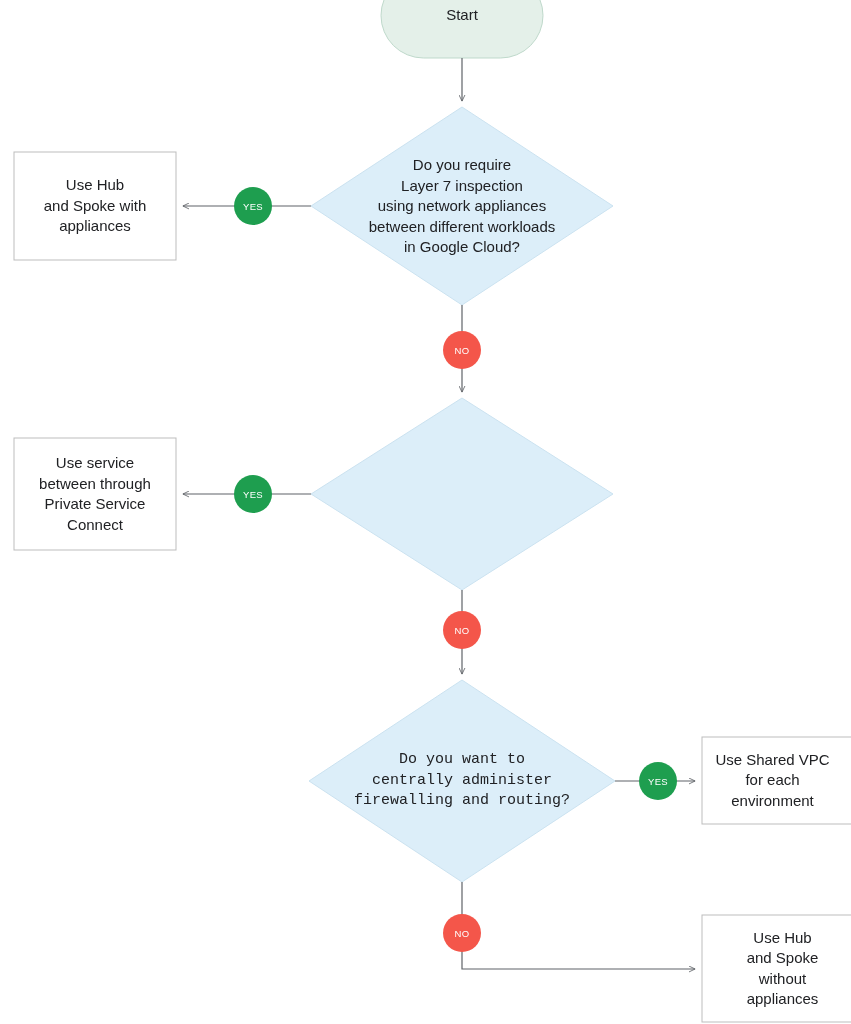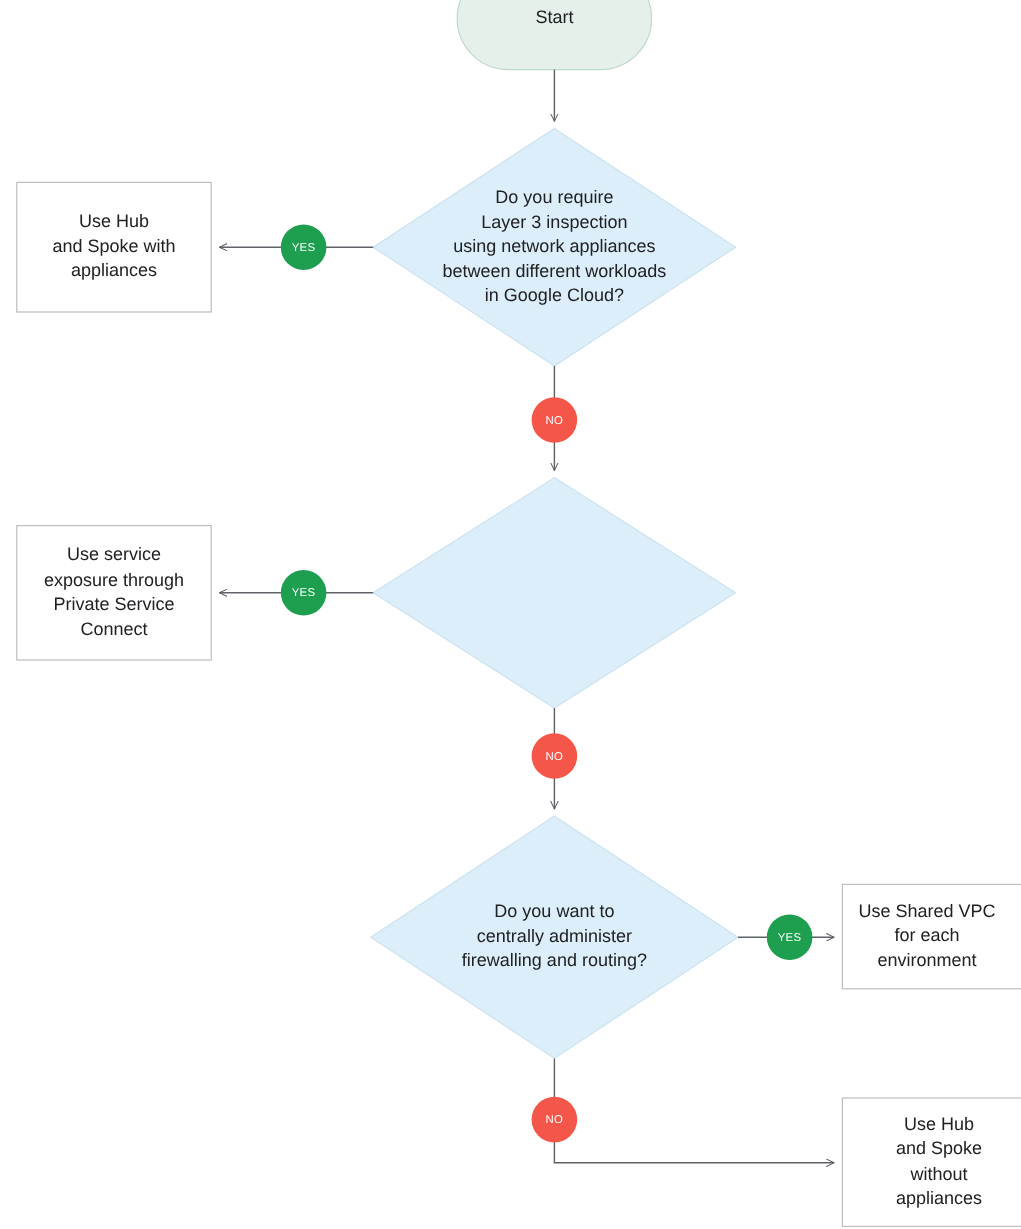--- a/index.html
+++ b/index.html
@@ -100,36 +100,36 @@
     <circle cx="449" cy="350" r="19" fill="#F4564A"></circle>
     <circle cx="240" cy="494" r="19" fill="#1E9E4F"></circle>
     <circle cx="449" cy="630" r="19" fill="#F4564A"></circle>
     <circle cx="645" cy="781" r="19" fill="#1E9E4F"></circle>
     <circle cx="449" cy="933" r="19" fill="#F4564A"></circle>
   </svg>
 
   <div class="node-text" style="left:368px; top:-27px; width:162px; height:85px;">Start</div>
 
   <div class="node-text" style="left:289px; top:155px; width:320px; height:103px;">Do you require
-Layer 3 inspection
+Layer 7 inspection
 using network appliances
 between different workloads
 in Google Cloud?</div>
 
 
-  <div class="node-text" style="left:289px; top:750px; width:320px; height:62px;">Do you want to
+  <div class="node-text" style="left:289px; top:750px; width:320px; height:62px;font-family:Liberation Mono, monospace;">Do you want to
 centrally administer
 firewalling and routing?</div>
 
   <div class="node-text" style="left:1px; top:152px; width:162px; height:108px;">Use Hub
 and Spoke with
 appliances</div>
 
   <div class="node-text" style="left:1px; top:438px; width:162px; height:112px;">Use service
-exposure through
+between through
 Private Service
 Connect</div>
 
   <div class="node-text" style="left:689px; top:737px; width:141px; height:87px;">Use Shared VPC
 for each
 environment</div>
 
   <div class="node-text" style="left:689px; top:915px; width:161px; height:107px;">Use Hub
 and Spoke
 without

